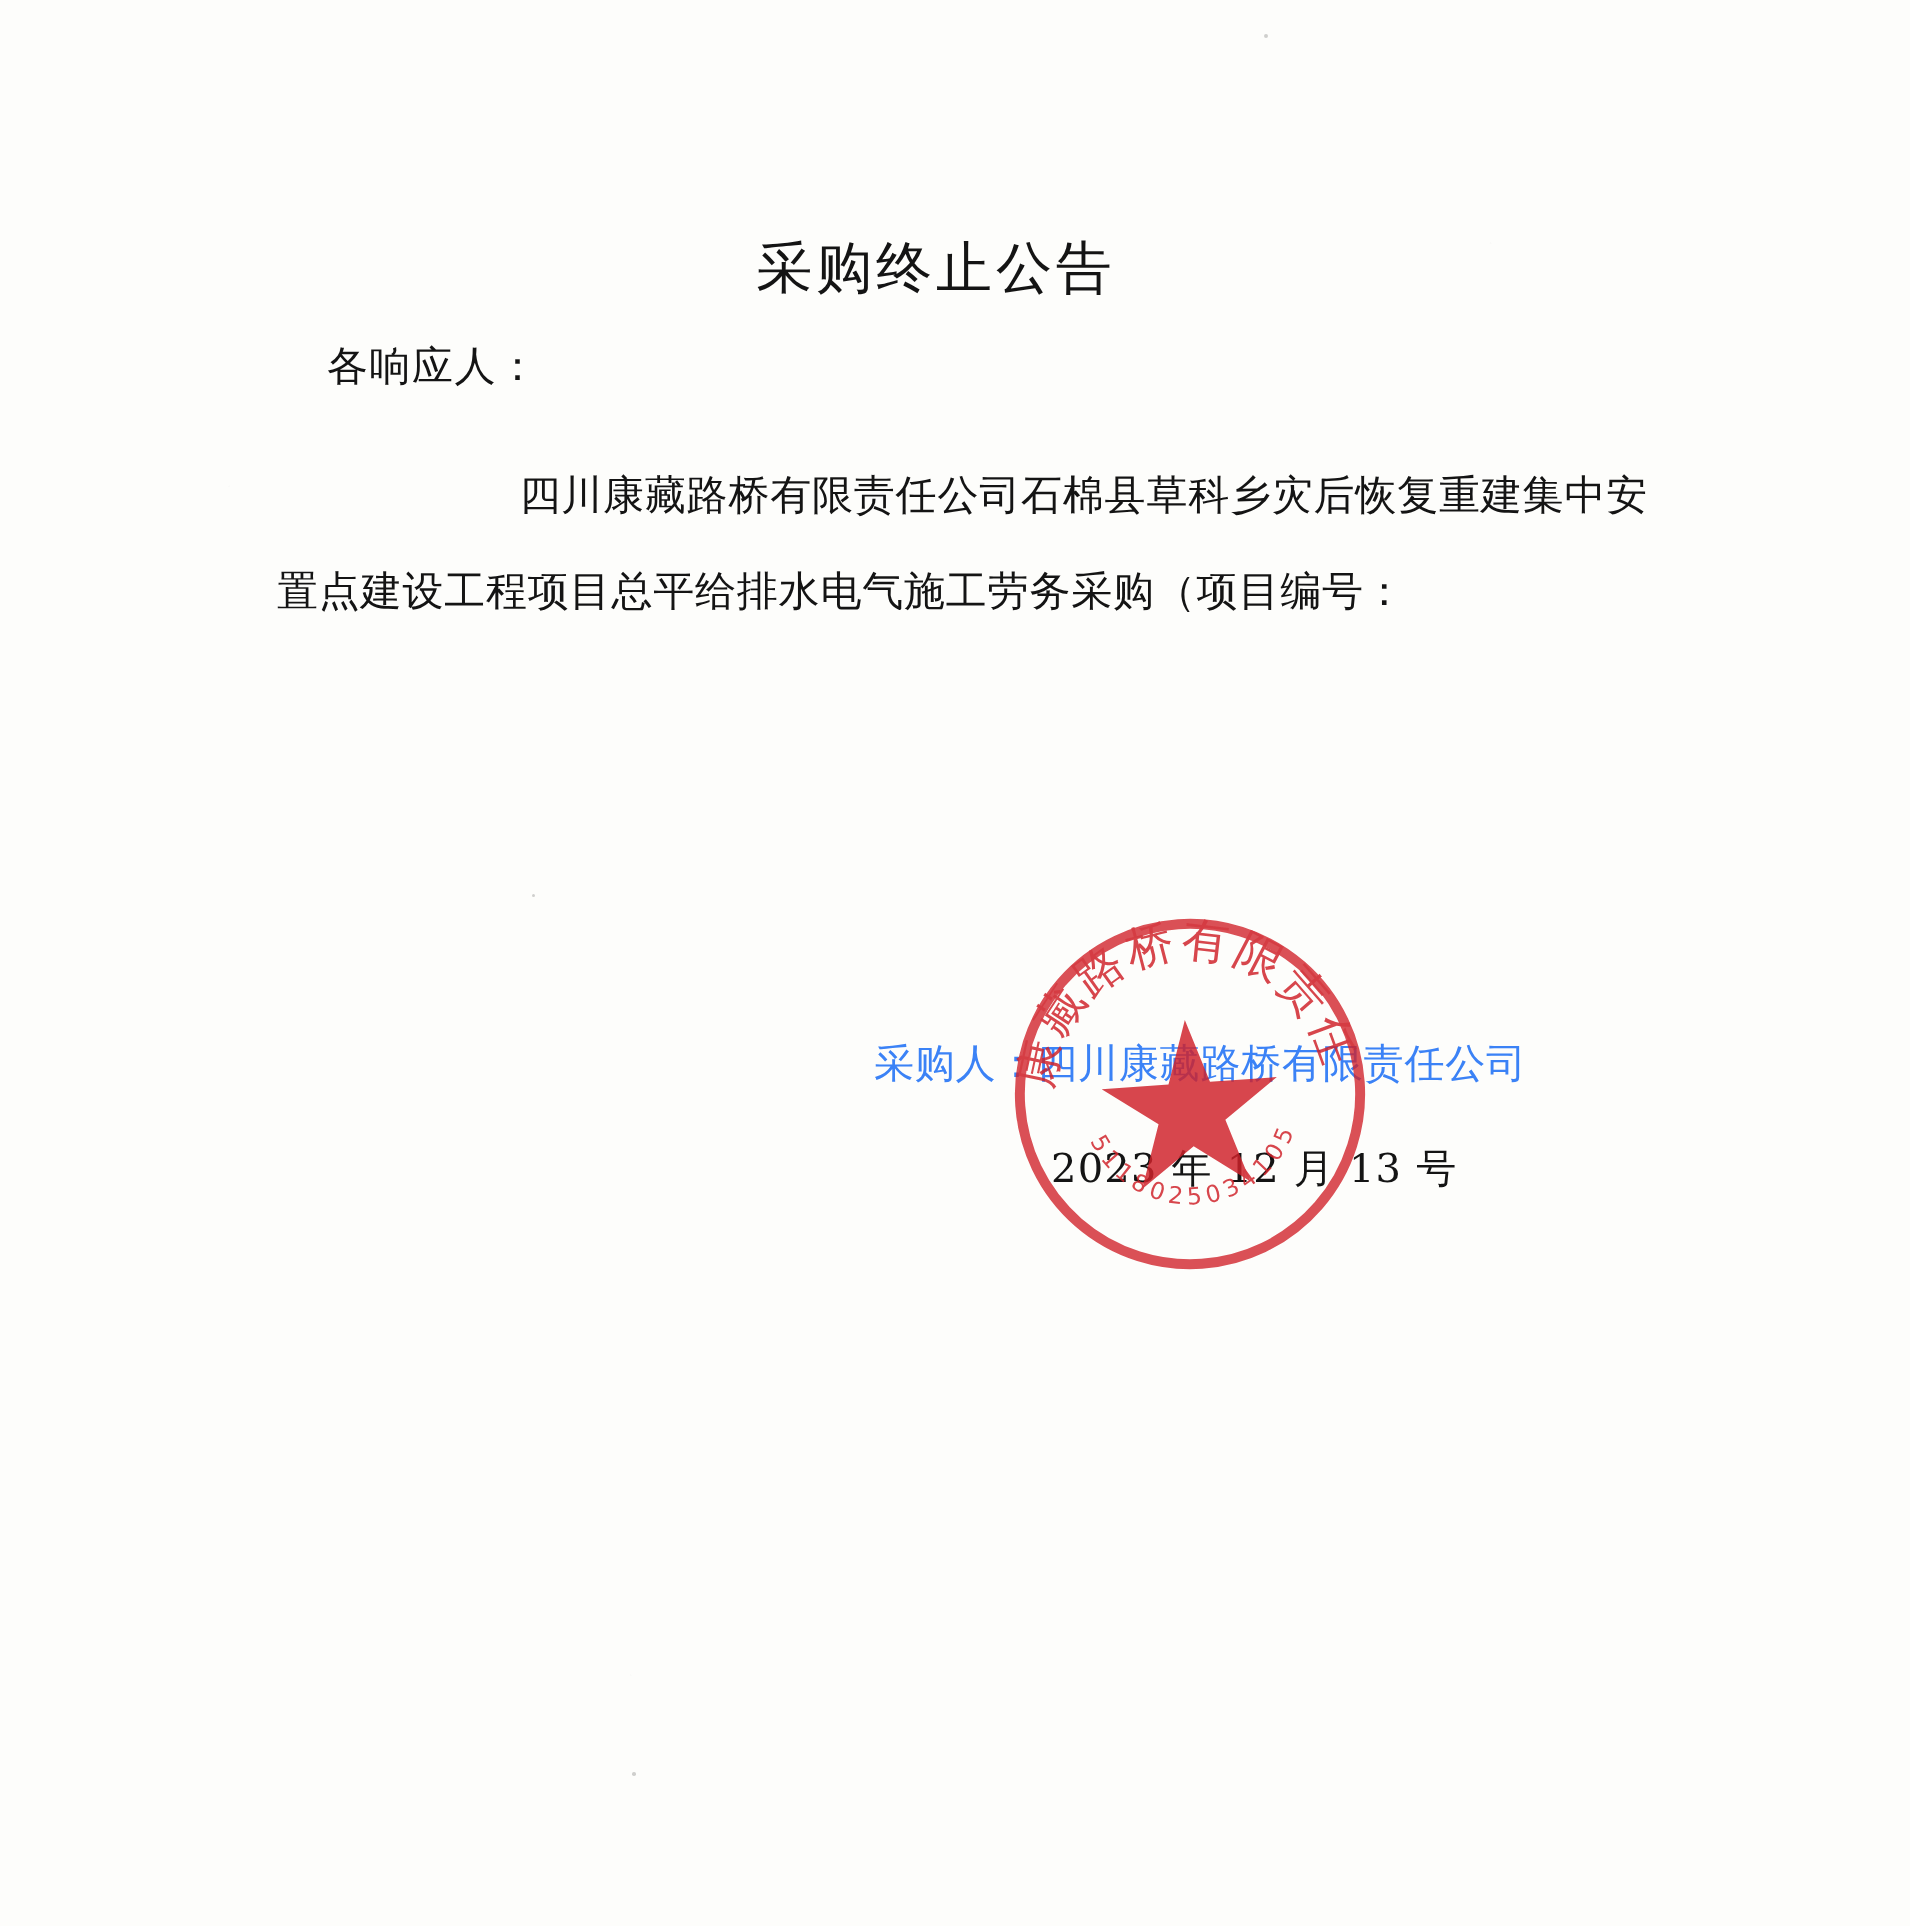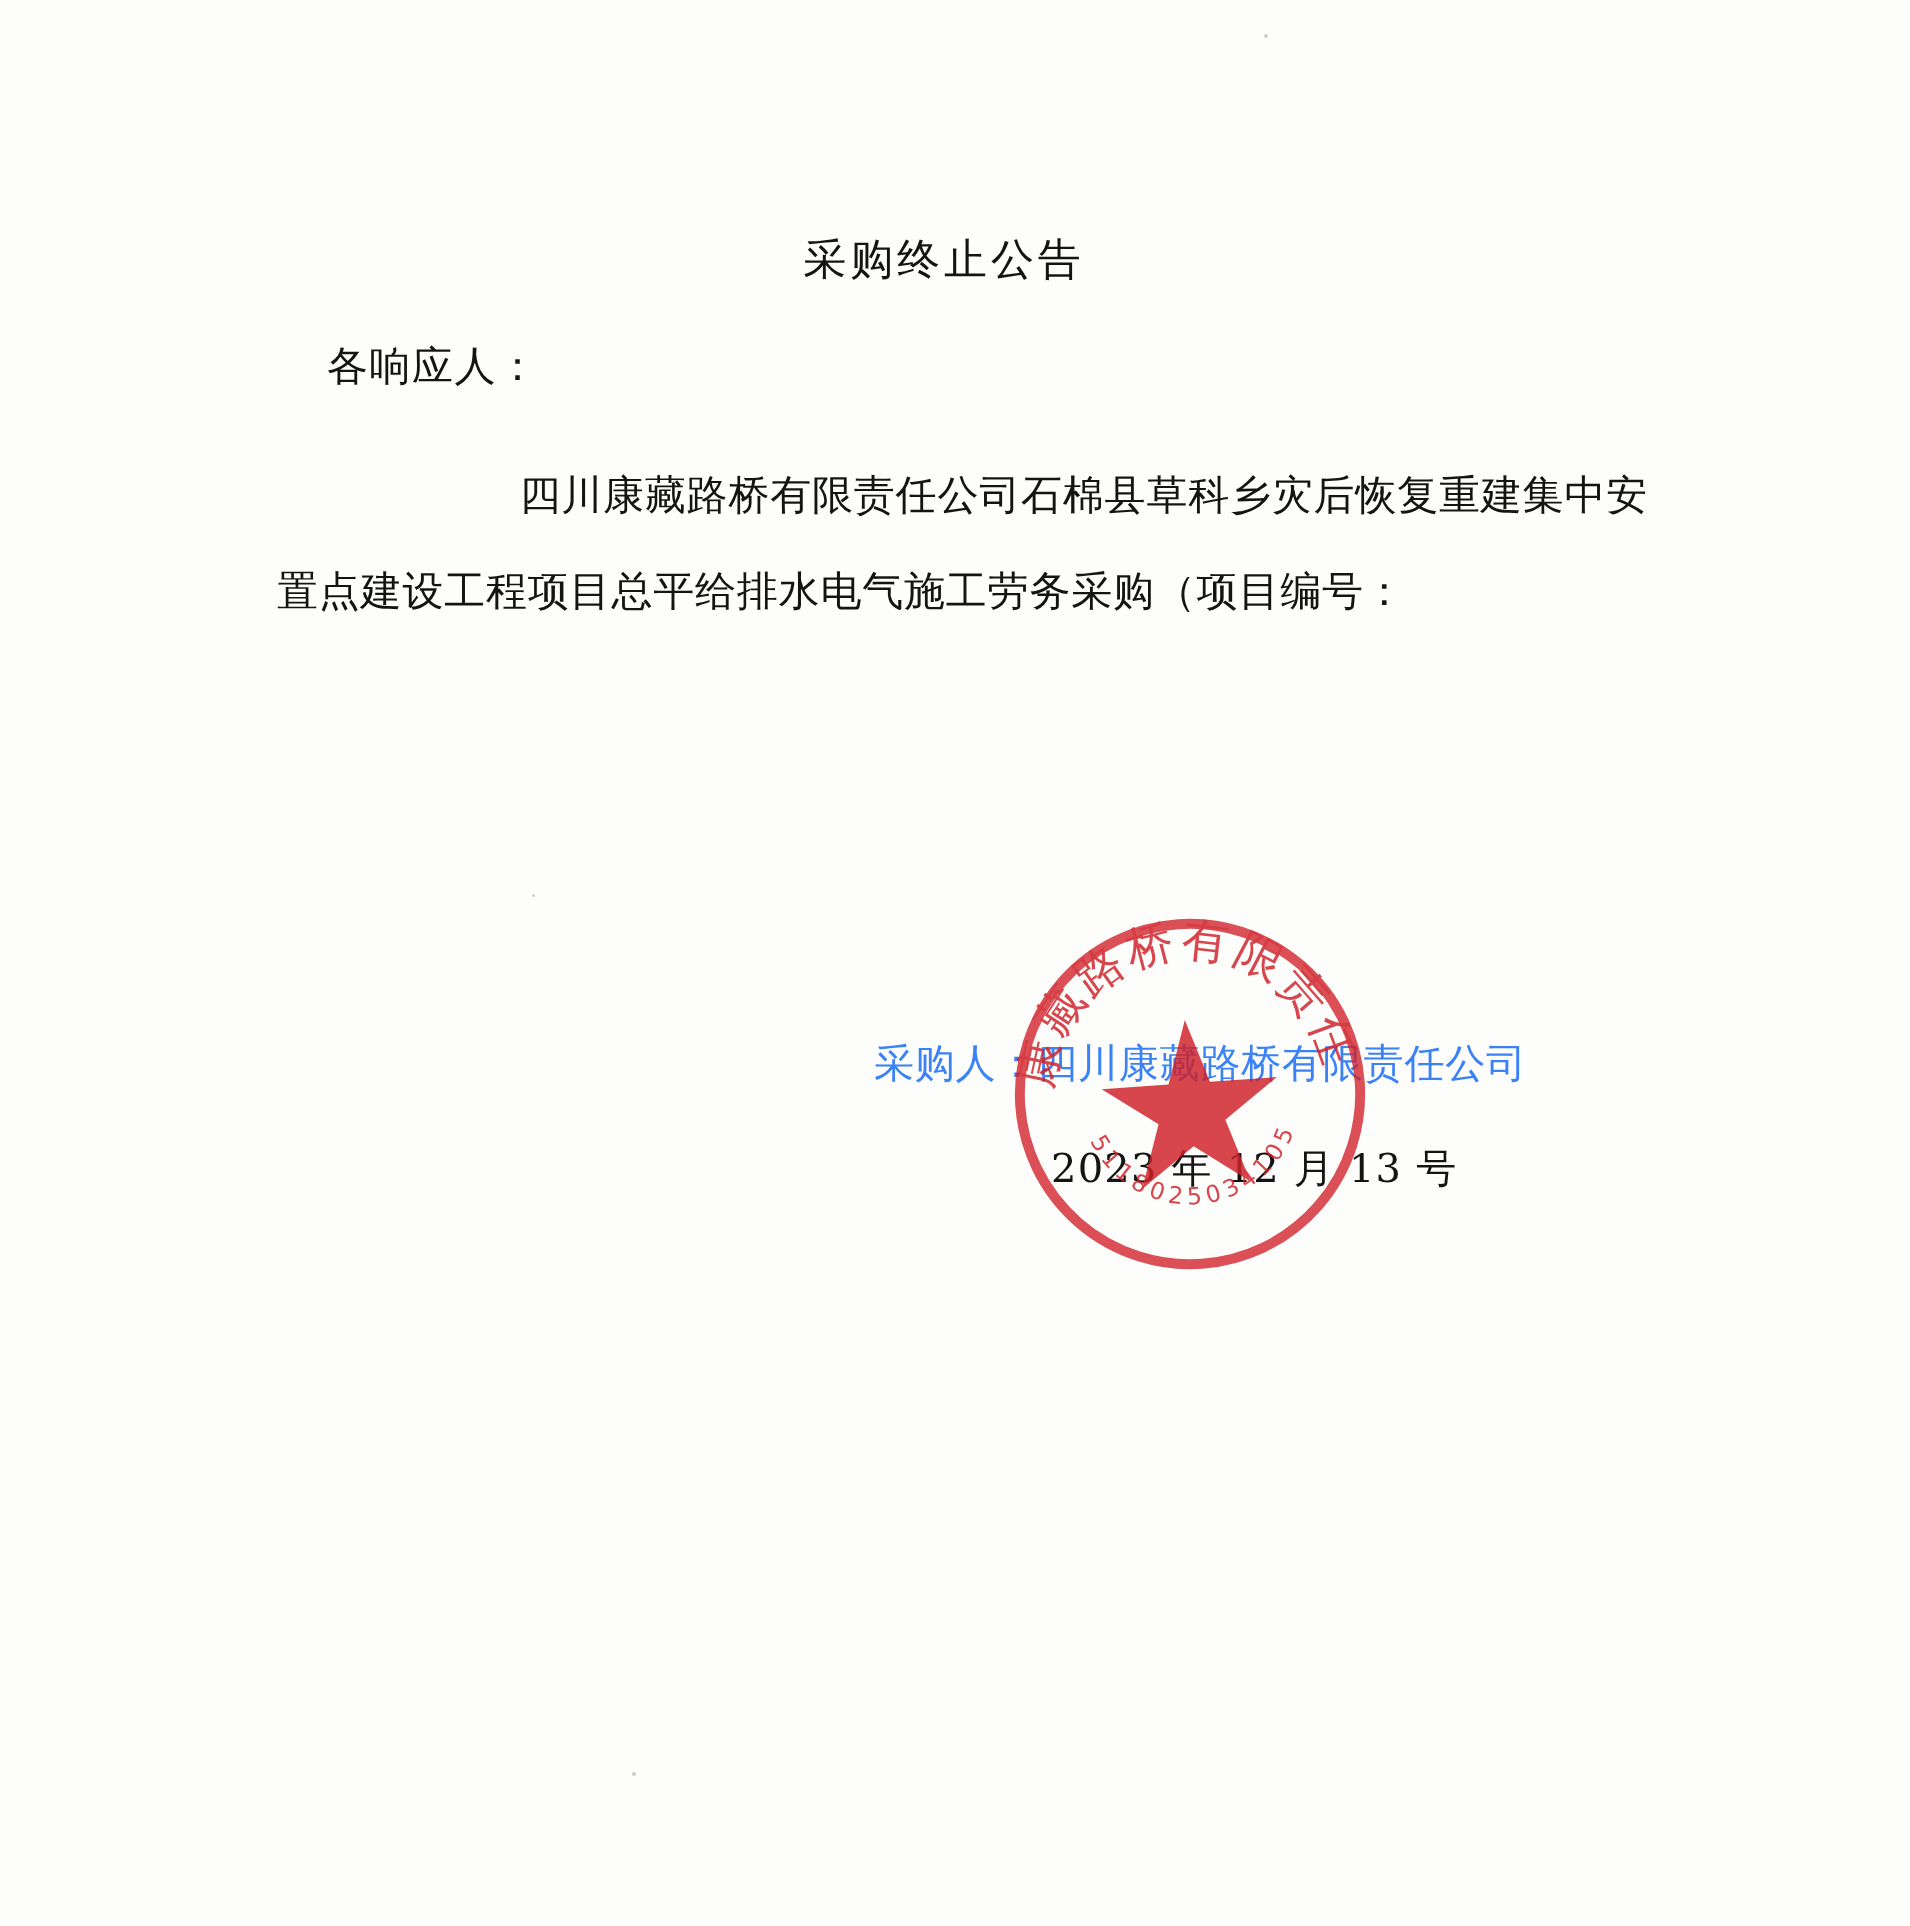--- a/index.html
+++ b/index.html
@@ -31,25 +31,24 @@
       radial-gradient(circle at 64% 86%, rgba(0,0,0,0.012) 0 0.8px, rgba(0,0,0,0) 1.2px);
     pointer-events: none;
   }
 
   .doc-title {
     position: absolute;
     top: 231px;
     left: 0;
     width: 1872px;
     text-align: center;
-    font-size: 43px;
+    font-size: 56px;
     letter-spacing: 3.9px;
     font-family: "DejaVu Serif", "Liberation Serif", serif;
     color: #141414;
-    margin-left: 8px;
   }
 
   .salutation {
     position: absolute;
     top: 339px;
     left: 287px;
     font-size: 41px;
     letter-spacing: 1.5px;
     font-family: "DejaVu Serif", "Liberation Serif", serif;
     color: #141414;

